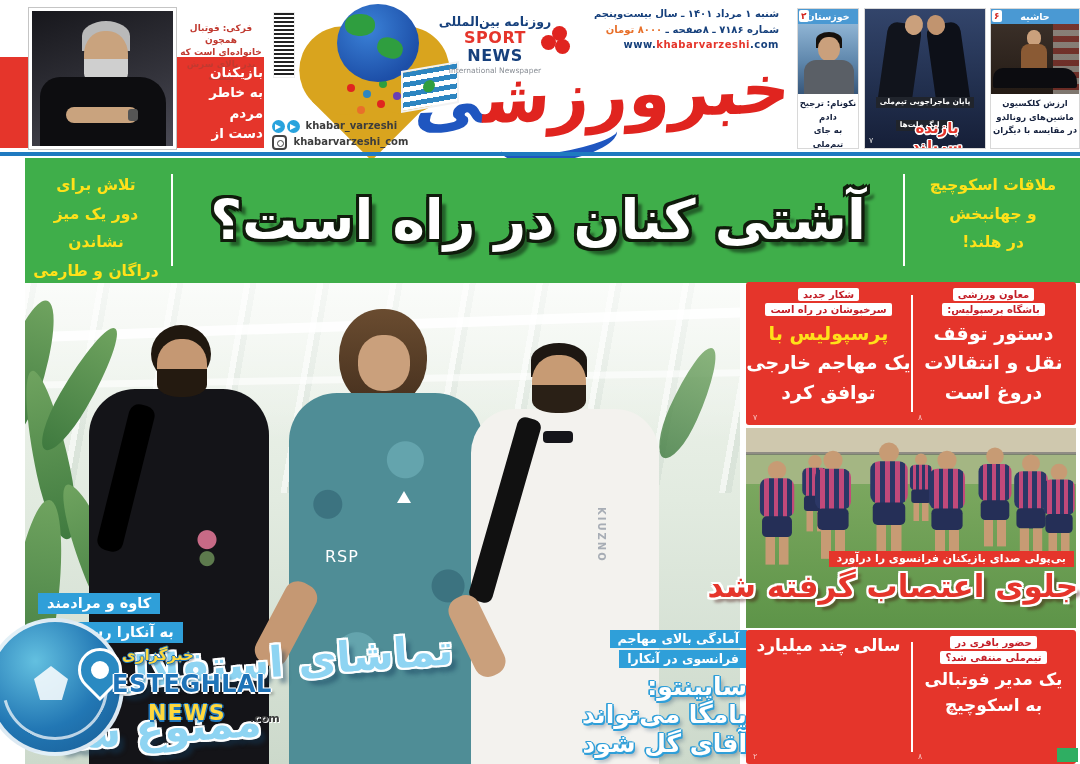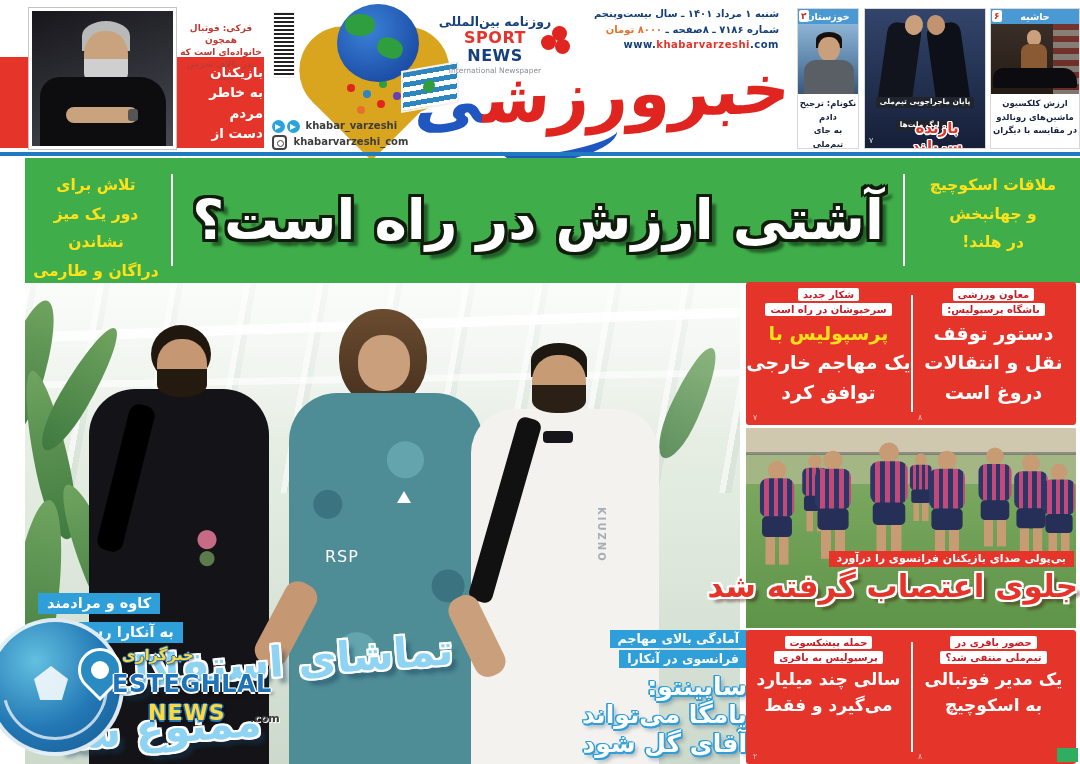--- a/index.html
+++ b/index.html
@@ -338,21 +338,21 @@
   </div>
 
   <div class="abs rule-blue"></div>
   <div class="abs banner">
     <div class="banner-note banner-left">
       <div>تلاش برای</div>
       <div>دور یک میز نشاندن</div>
       <div>دراگان و طارمی</div>
     </div>
     <div class="b-sep b-sep1"></div>
-    <div class="banner-head">آشتی ارزش در راه است؟</div>
+    <div class="banner-head">آشتی کنان در راه است؟</div>
     <div class="b-sep b-sep2"></div>
     <div class="banner-note banner-right">
       <div>ملاقات اسکوچیچ</div>
       <div>و جهانبخش</div>
       <div>در هلند!</div>
     </div>
   </div>
 
   <div class="abs photo-main">
     <div class="glass"></div>
@@ -501,26 +501,21 @@
         <span class="rb-kick">تیم‌ملی منتفی شد؟</span>
       </div>
       <div class="rb-head">
         <div>یک مدیر فوتبالی</div>
         <div>به اسکوچیچ</div>
       </div>
       <div class="rb-page">۸</div>
     </div>
     <div class="rb-div"></div>
     <div class="rb-col c-left">
-      <div class="rb-kickwrap">
-        <span class="rb-kick">حمله پیشکسوت</span><br>
-        <span class="rb-kick">پرسپولیس به باقری</span>
-      </div>
       <div class="rb-head">
         <div>سالی چند میلیارد</div>
-        <div>می‌گیرد و فقط</div>
       </div>
       <div class="rb-page">۲</div>
     </div>
   </div>
 
   <div class="abs gsq"></div>
 </div>
 
 </body></html>

